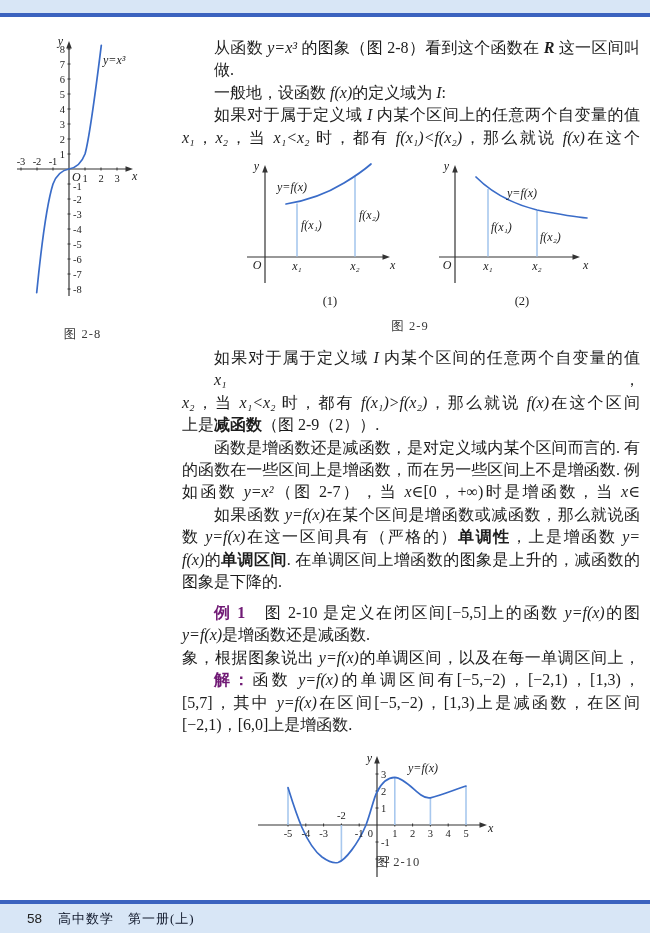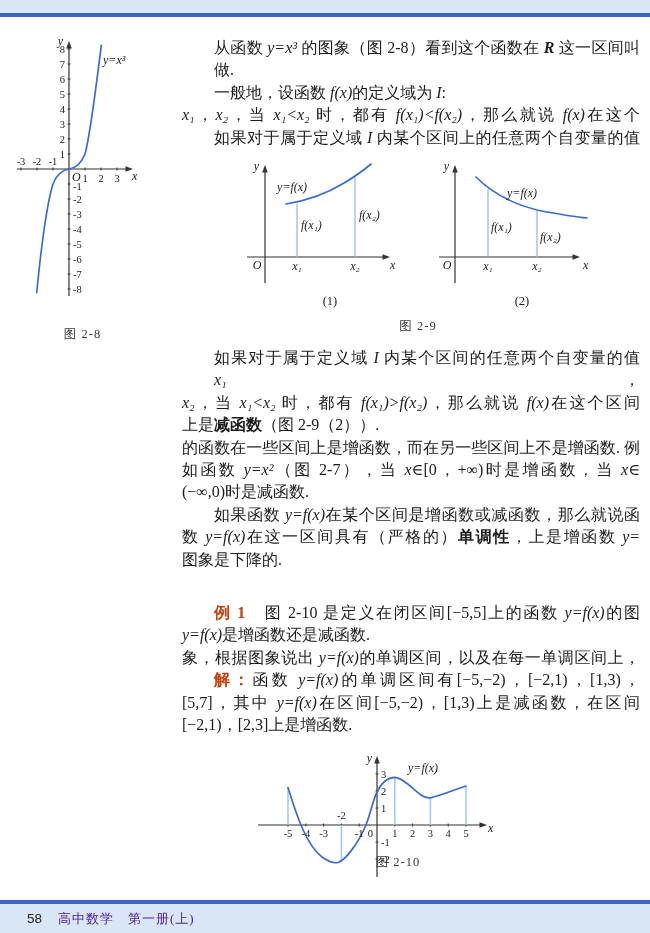--- a/index.html
+++ b/index.html
@@ -8,29 +8,29 @@
   .band{position:absolute;left:0;width:650px;background:#d8e6f6;}
   .rule{position:absolute;left:0;width:650px;background:#3b63bf;}
   .band.top{top:0;height:13px;}
   .rule.top-rule{top:13px;height:4px;}
   .rule.bottom-rule{top:900px;height:4px;}
   .band.bottom{top:904px;height:29px;}
   .footer-inner{position:absolute;top:904px;left:0;width:542px;height:29px;
         display:flex;align-items:center;}
   .footer-num{margin-left:27px;font-family:"Liberation Sans","DejaVu Sans",sans-serif;
         font-size:13.5px;color:#222;}
-  .footer-title{margin-left:16px;font-size:13px;color:#4c1d95;letter-spacing:1px;}
+  .footer-title{margin-left:16px;font-size:13px;color:#0f172a;letter-spacing:1px;}
   .textcol{position:absolute;left:182px;width:458px;}
   .tline{font-size:16px;line-height:22.4px;text-align:justify;text-align-last:justify;
         white-space:normal;}
   .tline.end{text-align-last:left;}
   .tline.ind{padding-left:32px;}
   .m{font-style:italic;}
   .b{font-weight:bold;}
-  .c{color:#c2410c;}
+  .c{color:#701a75;}
   .caption{position:absolute;text-align:center;font-size:12.5px;color:#3a3a3a;letter-spacing:1px;}
   .panel-label{position:absolute;text-align:center;font-size:12.5px;color:#222;}
   svg{position:absolute;overflow:visible;}
   svg text{font-family:"Liberation Serif","DejaVu Serif",serif;font-size:10.5px;fill:#222;}
   svg text.it{font-style:italic;font-size:12px;}
   .axis{stroke:#333;stroke-width:1.2;fill:none;}
   .tick{stroke:#333;stroke-width:1;fill:none;}
   .curve{stroke:#3a6cc8;stroke-width:1.7;fill:none;stroke-linecap:round;}
   .dropline{stroke:#a8c8ee;stroke-width:1.6;fill:none;}
   .arrow{fill:#333;stroke:none;}
@@ -75,22 +75,22 @@
     <text x="38" y="131" text-anchor="middle">-1</text>
     <text x="70" y="148" text-anchor="middle">1</text>
     <text x="86" y="148" text-anchor="middle">2</text>
     <text x="102" y="148" text-anchor="middle">3</text>
   </svg>
   <div class="caption" style="left:15px;top:326px;width:135px">图 2-8</div>
 
   <div class="textcol" style="top:37px">
       <div class="tline ind end"><span>从函数 </span><span class="m">y=x³</span><span> 的图象（图 2-8）看到这个函数在 </span><span class="m b">R</span><span> 这一区间叫做.</span></div>
       <div class="tline ind end"><span>一般地，设函数 </span><span class="m">f(x)</span><span>的定义域为 </span><span class="m">I</span><span>:</span></div>
+      <div class="tline ind"><span>如果对于属于定义域 </span><span class="m">I</span><span> 内某个区间上的任意两个自变量的值</span></div>
       <div class="tline"><span class="m">x₁</span><span>，</span><span class="m">x₂</span><span>，当 </span><span class="m">x₁&lt;x₂</span><span> 时，都有 </span><span class="m">f(x₁)&lt;f(x₂)</span><span>，那么就说 </span><span class="m">f(x)</span><span>在这个</span></div>
-      <div class="tline ind"><span>如果对于属于定义域 </span><span class="m">I</span><span> 内某个区间上的任意两个自变量的值</span></div>
     </div>
 
   <svg style="left:233px;top:158px" width="200" height="142" viewBox="0 0 200 142">
     <line class="axis" x1="14" y1="99" x2="152" y2="99"></line>
     <polygon class="arrow" points="157,99 149.5,96.2 149.5,101.8"></polygon>
     <line class="axis" x1="32" y1="13" x2="32" y2="125"></line>
     <polygon class="arrow" points="32,7 29.2,14.5 34.8,14.5"></polygon>
     <line class="dropline" x1="64" y1="98.5" x2="64" y2="45.5"></line>
     <line class="dropline" x1="122" y1="98.5" x2="122" y2="18.5"></line>
     <path class="curve" d="M53,46 C72,43 93,36 111,25 C121,19 130,13 138,6"></path>
@@ -117,41 +117,42 @@
     <text class="it" x="14" y="111" text-anchor="middle">O</text>
     <text class="it" x="74" y="39">y=f(x)</text>
     <text class="it" x="58" y="73">f(x₁)</text>
     <text class="it" x="107" y="83">f(x₂)</text>
     <text class="it" x="55" y="112" text-anchor="middle">x₁</text>
     <text class="it" x="104" y="112" text-anchor="middle">x₂</text>
   </svg>
 
   <div class="panel-label" style="left:310px;top:294px;width:40px">(1)</div>
   <div class="panel-label" style="left:502px;top:294px;width:40px">(2)</div>
-  <div class="caption" style="left:293px;top:318px;width:250px">图 2-9</div>
+  <div class="caption" style="left:285px;top:318px;width:250px">图 2-9</div>
 
   <div class="textcol" style="top:347px">
       <div class="tline ind"><span>如果对于属于定义域 </span><span class="m">I</span><span> 内某个区间的任意两个自变量的值 </span><span class="m">x₁</span><span>，</span></div>
       <div class="tline"><span class="m">x₂</span><span>，当 </span><span class="m">x₁&lt;x₂</span><span> 时，都有 </span><span class="m">f(x₁)&gt;f(x₂)</span><span>，那么就说 </span><span class="m">f(x)</span><span>在这个区间</span></div>
       <div class="tline end"><span>上是</span><span class="b">减函数</span><span>（图 2-9（2））.</span></div>
+      <div class="tline ind"><span>函数是增函数还是减函数，是对定义域内某个区间而言的. 有</span></div>
       <div class="tline"><span>的函数在一些区间上是增函数，而在另一些区间上不是增函数. 例</span></div>
       <div class="tline"><span>如函数 </span><span class="m">y=x²</span><span>（图 2-7），当 </span><span class="m">x</span><span>∈[0，+∞)时是增函数，当 </span><span class="m">x</span><span>∈</span></div>
-      <div class="tline end"><span>(−∞,0)时是减函数.</span></div>
       <div class="tline ind"><span>如果函数 </span><span class="m">y=f(x)</span><span>在某个区间是增函数或减函数，那么就说函</span></div>
       <div class="tline"><span>数 </span><span class="m">y=f(x)</span><span>在这一区间具有（严格的）</span><span class="b">单调性</span><span>，上是增函数 </span><span class="m">y=</span></div>
+      <div class="tline"><span class="m">f(x)</span><span>的</span><span class="b">单调区间</span><span>. 在单调区间上增函数的图象是上升的，减函数的</span></div>
       <div class="tline end"><span>图象是下降的.</span></div>
     </div>
 
   <div class="textcol" style="top:602px">
       <div class="tline ind"><span class="b c">例 1</span><span>　图 2-10 是定义在闭区间[−5,5]上的函数 </span><span class="m">y=f(x)</span><span>的图</span></div>
       <div class="tline end"><span class="m">y=f(x)</span><span>是增函数还是减函数.</span></div>
       <div class="tline"><span>象，根据图象说出 </span><span class="m">y=f(x)</span><span>的单调区间，以及在每一单调区间上，</span></div>
       <div class="tline ind"><span class="b c">解：</span><span>函数 </span><span class="m">y=f(x)</span><span>的单调区间有[−5,−2)，[−2,1)，[1,3)，</span></div>
       <div class="tline"><span>[5,7]，其中 </span><span class="m">y=f(x)</span><span>在区间[−5,−2)，[1,3)上是减函数，在区间</span></div>
-      <div class="tline end"><span>[−2,1)，[2,3]上是增函数.</span></div>
+      <div class="tline end"><span>[−2,1)，[6,0]上是增函数.</span></div>
     </div>
 
   <svg style="left:248px;top:750px" width="300" height="134" viewBox="0 0 300 134">
     <line class="axis" x1="10" y1="75" x2="234" y2="75"></line>
     <polygon class="arrow" points="239,75 231.5,72.2 231.5,77.8"></polygon>
     <line class="axis" x1="129" y1="12" x2="129" y2="127"></line>
     <polygon class="arrow" points="129,6 126.2,13.5 131.8,13.5"></polygon>
     <path class="tick" d="M40,73.5v3M57.8,73.5v3M75.6,73.5v3M93.4,73.5v3M111.2,73.5v3M146.8,73.5v3M164.6,73.5v3M182.4,73.5v3M200.2,73.5v3M218,73.5v3M127.5,24h3M127.5,41h3M127.5,58h3M127.5,92h3M127.5,109h3"></path>
     <line class="dropline" x1="40" y1="75" x2="40" y2="37.6"></line>
     <line class="dropline" x1="93.4" y1="75" x2="93.4" y2="110.7"></line>

